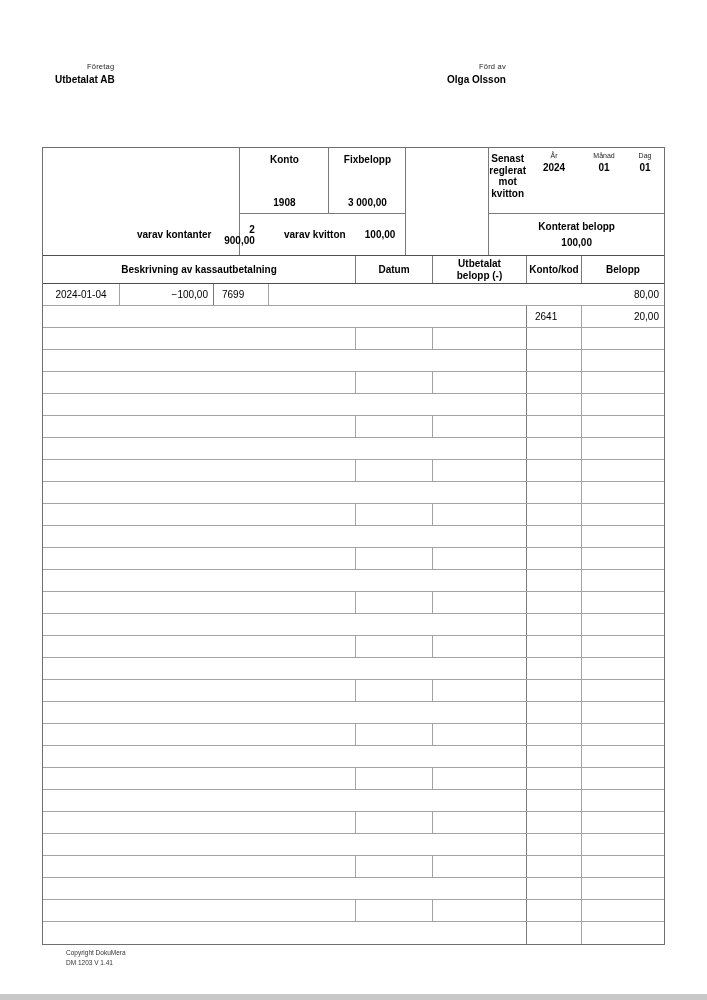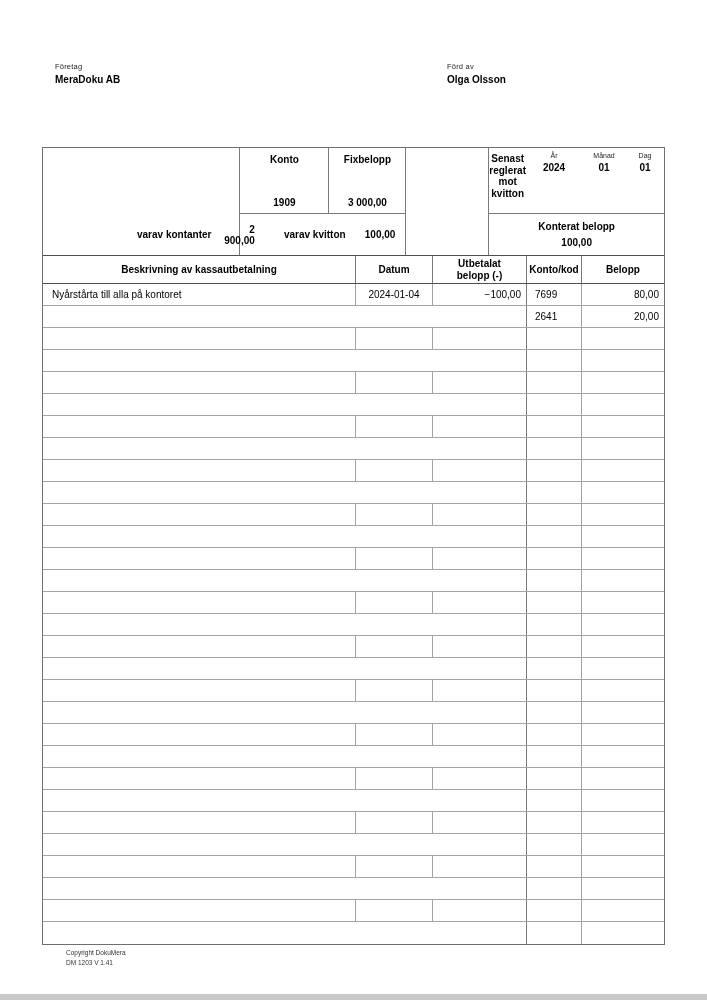--- a/index.html
+++ b/index.html
@@ -10,21 +10,21 @@
     font-family: "Liberation Sans", "DejaVu Sans", sans-serif;
     color: #000;
     overflow: hidden;
   }
   .page { position: absolute; inset: 0; background: #fff; }
 
   
   .id-block { position: absolute; top: 62px; }
   .id-block.left  { left: 55px; }
   .id-block.right { left: 447px; }
-  .id-label { font-size: 7.5px; color: #222; letter-spacing: .2px; }
+  .id-label { font-size: 7.5px; color: #222; letter-spacing: .2px; margin-left: 32px; }
   .id-value { font-size: 10px; font-weight: bold; margin-top: 3px; }
 
   .doc-title {
     position: absolute; top: 101px; left: 0; width: 100%;
     text-align: center;
     font-size: 29px; font-weight: 800; letter-spacing: .5px;
   }
 
   
   .form-table {
@@ -93,38 +93,38 @@
   .footer { position: absolute; left: 66px; top: 948px; font-size: 6.5px; color: #333; line-height: 1.6; }
   .bottom-bar { position: absolute; left: 0; bottom: 0; width: 100%; height: 6px; background: #c9c9c9; }
 </style>
 </head>
 <body>
 
 <div class="page">
 
   <div class="id-block left">
     <div class="id-label">Företag</div>
-    <div class="id-value">MeraDoku AB</div>
+    <div class="id-value">Utbetalat AB</div>
   </div>
   <div class="id-block right">
     <div class="id-label">Förd av</div>
     <div class="id-value">Olga Olsson</div>
   </div>
 
 
   <div class="form-table">
 
     <div class="summary">
       <div class="sum-left"></div>
 
       <div class="sum-mid">
         <div class="konto-fix">
           <div class="kf-cell konto">
             <span>Konto</span>
-            <span>1909</span>
+            <span>1908</span>
           </div>
           <div class="kf-cell fix">
             <span>Fixbelopp</span>
             <span>3 000,00</span>
           </div>
         </div>
         <div class="varav">
           <div class="varav-row">
             <span class="varav-label">varav kontanter</span>
             <span class="varav-value">2 900,00</span>
@@ -174,21 +174,20 @@
           <div>Utbetalat</div>
           <div>belopp (-)</div>
         </div>
       </div>
       <div class="ch acct">Konto/kod</div>
       <div class="ch amt">Belopp</div>
     </div>
 
     <div id="table-body">
         <div class="row">
-          <div class="bc desc">Nyårstårta till alla på kontoret</div>
           <div class="bc date">2024-01-04</div>
           <div class="bc paid">−100,00</div>
           <div class="bc acct">7699</div>
           <div class="bc amt">80,00</div>
         </div>
         <div class="row">
           <div class="bc wide"></div>
           <div class="bc acct">2641</div>
           <div class="bc amt">20,00</div>
         </div>

